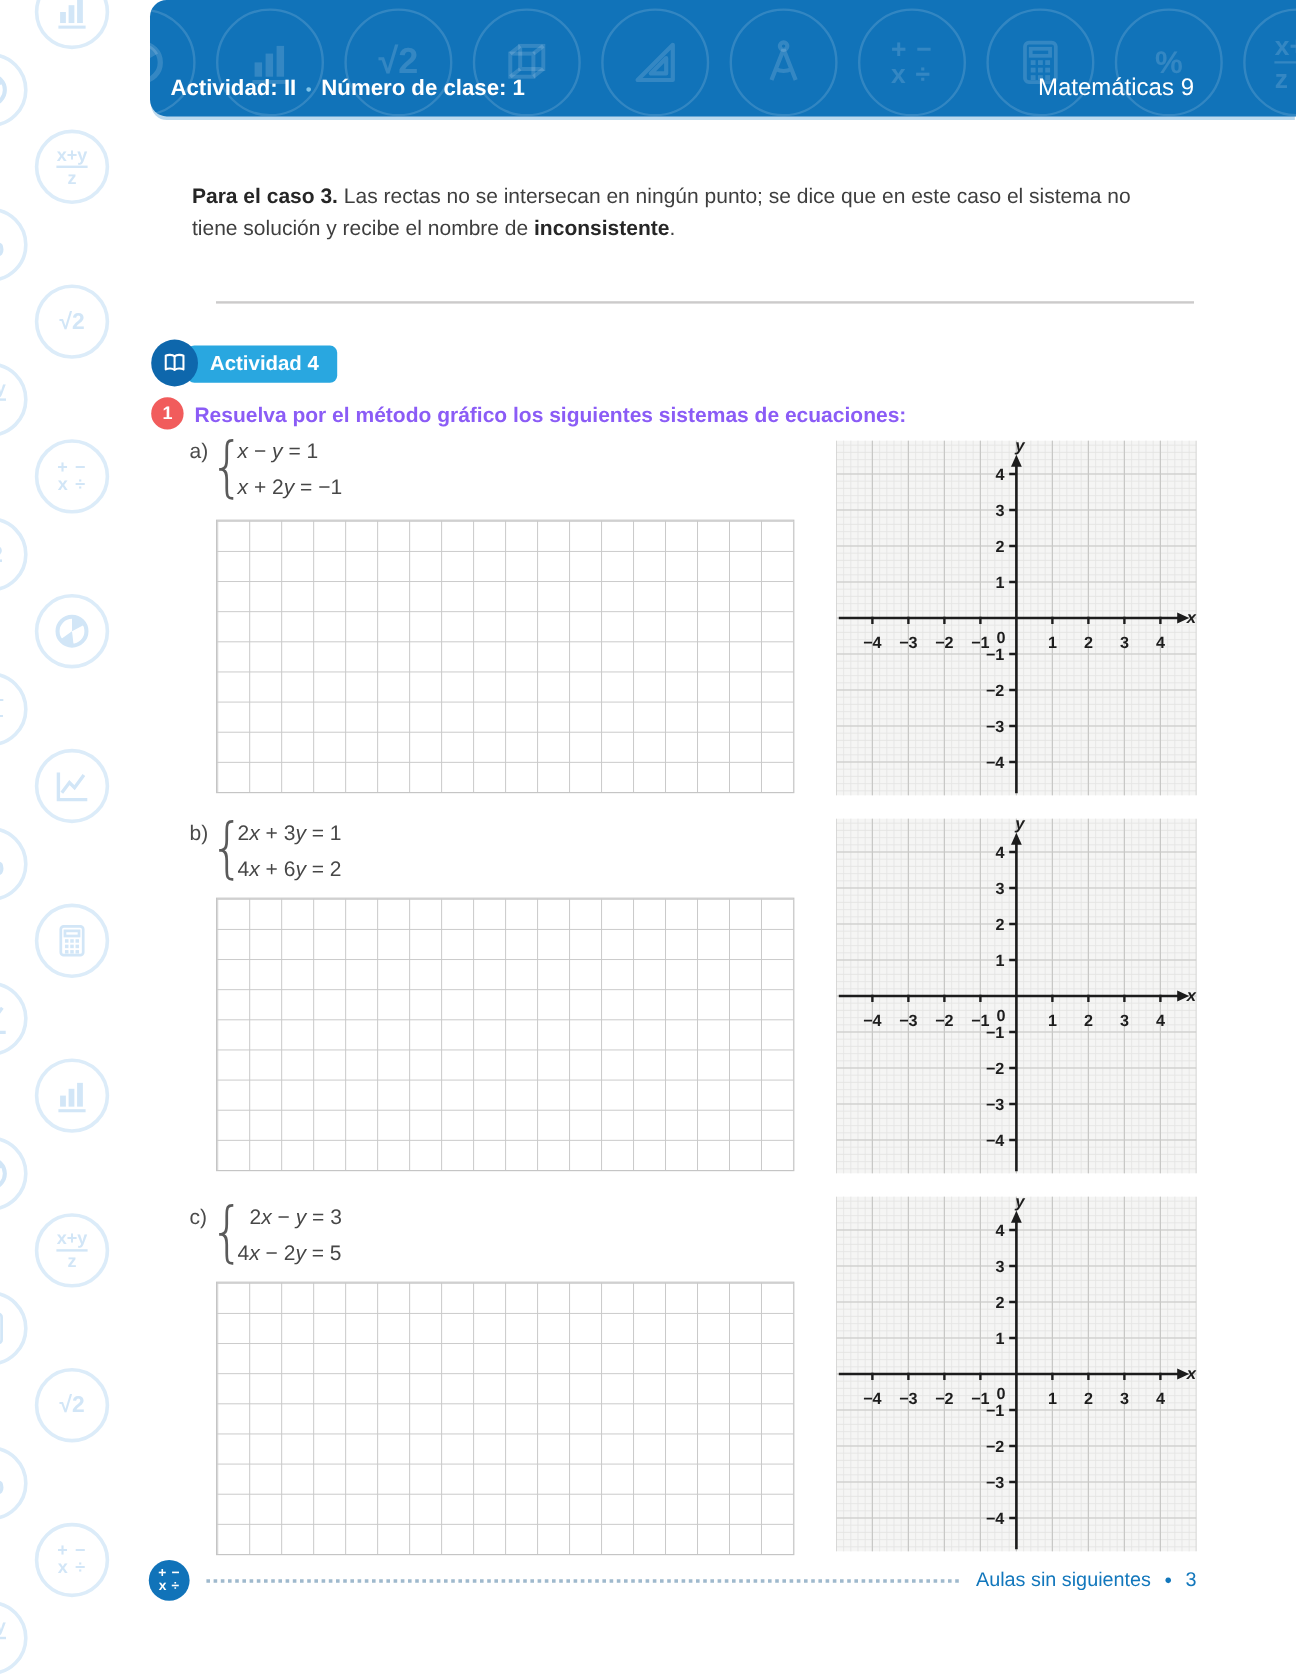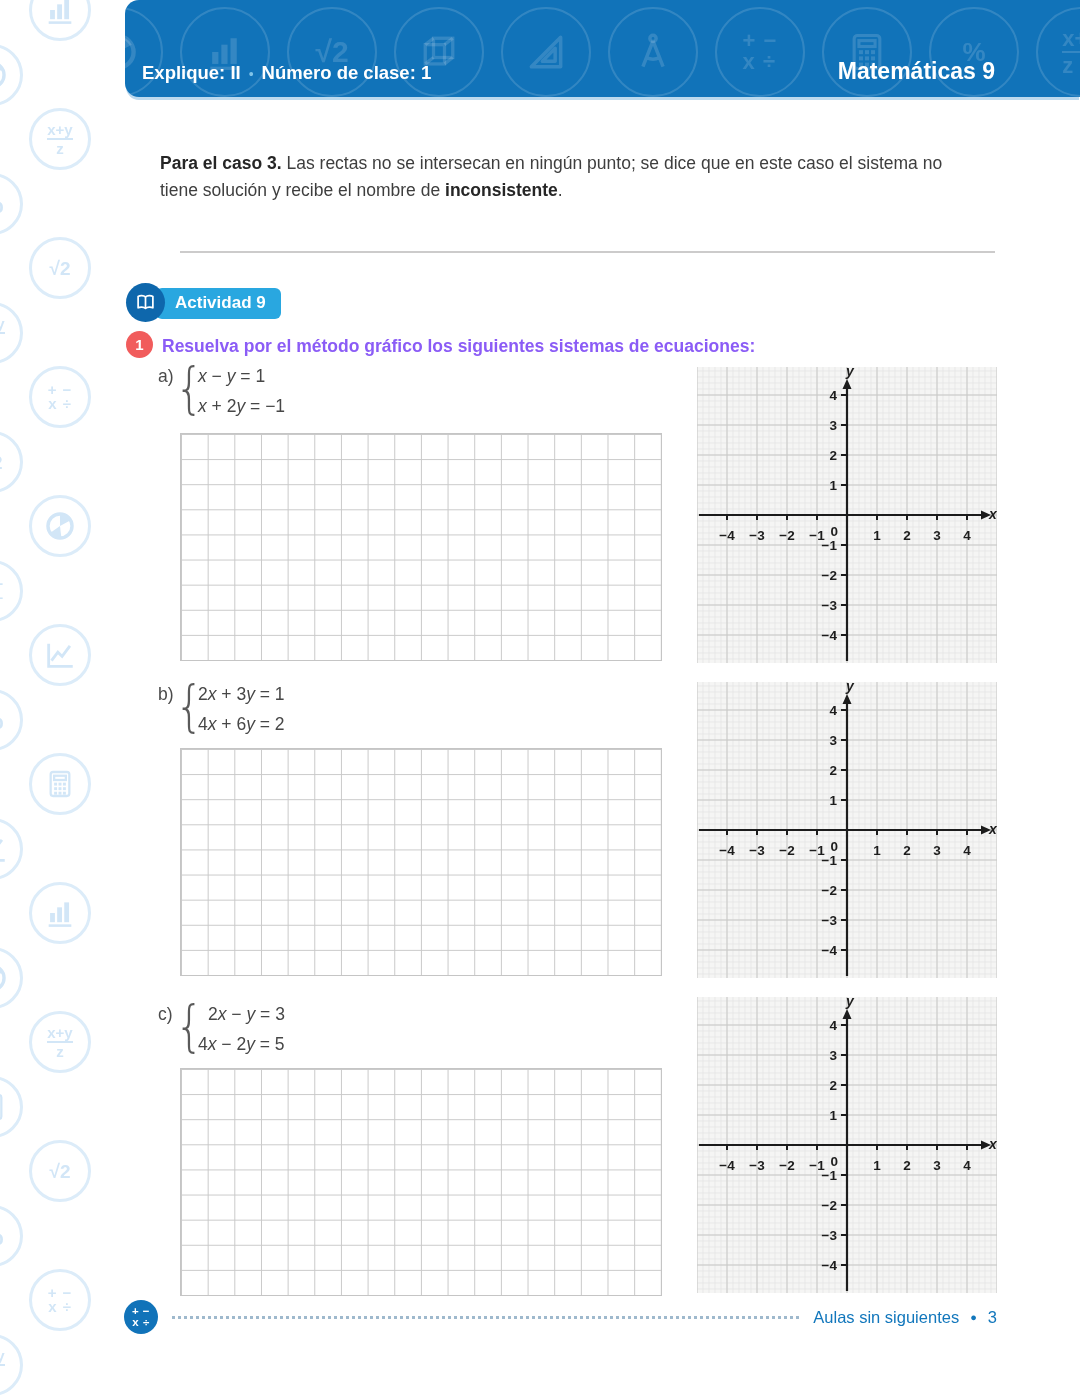--- a/index.html
+++ b/index.html
@@ -23,21 +23,21 @@
   .hp-circle{position:absolute;border-radius:50%;border:2.5px solid rgba(255,255,255,.14);
         color:rgba(255,255,255,.15);display:flex;align-items:center;justify-content:center;
         font-weight:bold;box-sizing:border-box;}
   .hp-circle .txt{font-size:30px;line-height:1;}
   .hp-circle .frac{font-size:22px;}
   .hp-circle .ops2{font-size:22px;}
   .header-row{position:absolute;left:0;right:0;bottom:12px;display:flex;align-items:baseline;
         padding:0 85px 0 17px;color:#fff;}
   .header-left{font-size:18.5px;font-weight:bold;}
   .header-bullet{color:#7fc3e8;font-size:14px;margin:0 8px;}
-  .header-right{margin-left:auto;font-size:23px;font-weight:bold;}
+  .header-right{margin-left:auto;font-size:20px;font-weight:normal;}
 
   
   .intro{position:absolute;left:160px;top:132px;width:814px;font-size:17.5px;line-height:27px;color:#3e3e3e;}
   .intro b{color:#262626;}
   .item-c{position:absolute;left:160px;top:196px;font-size:17.5px;color:#3e3e3e;}
   .divider{position:absolute;left:180px;top:251px;width:815px;height:2px;background:#cccbcb;}
 
   
   .book-circle{position:absolute;left:126px;top:283px;width:39px;height:39px;border-radius:50%;
         background:#0e67ac;display:flex;align-items:center;justify-content:center;z-index:2;}
@@ -268,39 +268,39 @@
           </svg>
         </div>
         <div class="hp-circle" style="left: 804px; top: 7px; width: 90px; height: 90px;">
           <span class="txt" style="font-size:26px">%</span>
         </div>
         <div class="hp-circle" style="left: 911px; top: 7px; width: 90px; height: 90px;">
           <span class="frac"><span>x+y</span><span class="den">z</span></span>
         </div>
       </div>
     <div class="header-row">
-      <span class="header-left">Explique: II</span>
+      <span class="header-left">Actividad: II</span>
       <span class="header-bullet">•</span>
       <span class="header-left">Número de clase: 1</span>
       <span class="header-right">Matemáticas 9</span>
     </div>
   </div>
 
   <p class="intro"><b>Para el caso 3.</b><span> Las rectas no se intersecan en ningún punto; se dice que en este caso el sistema no tiene solución y recibe el nombre de </span><b>inconsistente</b><span>.</span></p>
 
 
   <div class="divider"></div>
 
   <div class="book-circle">
     <svg width="23" height="23" viewBox="0 0 24 24" fill="none" stroke="#ffffff" stroke-width="1.8" stroke-linejoin="round">
       <path d="M12 6.2 C10 4.6 6.3 4.6 4.3 5.7 V17.6 C6.3 16.5 10 16.5 12 18.1 C14 16.5 17.7 16.5 19.7 17.6 V5.7 C17.7 4.6 14 4.6 12 6.2 Z"></path>
       <path d="M12 6.2 V18.1"></path>
     </svg>
   </div>
-  <div class="badge-pill">Actividad 9</div>
+  <div class="badge-pill">Actividad 4</div>
 
   <div class="num-badge">1</div>
   <div class="prompt">Resuelva por el método gráfico los siguientes sistemas de ecuaciones:</div>
 
   <span class="eq-label" style="left:158px;top:366px">a)</span>
   <span class="eq-brace" style="left:175px;top:361px">{</span>
   <span class="eq-line" style="left:198px;top:366px"><i>x</i> − <i>y</i> = 1</span>
   <span class="eq-line" style="left:198px;top:396px"><i>x</i> + 2<i>y</i> = −1</span>
   <div class="answer-grid" style="top:433px"></div>
   <div class="graph" style="top:367px"><svg width="300" height="296" viewBox="0 0 300 296">

